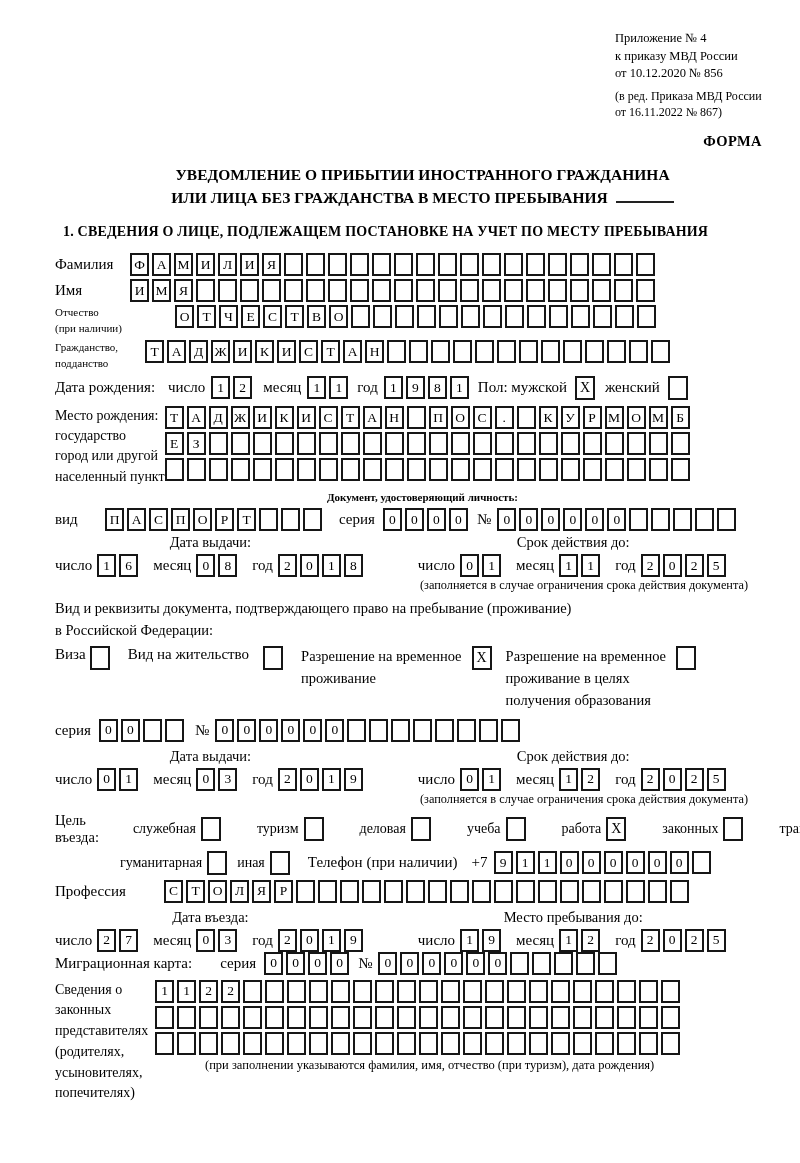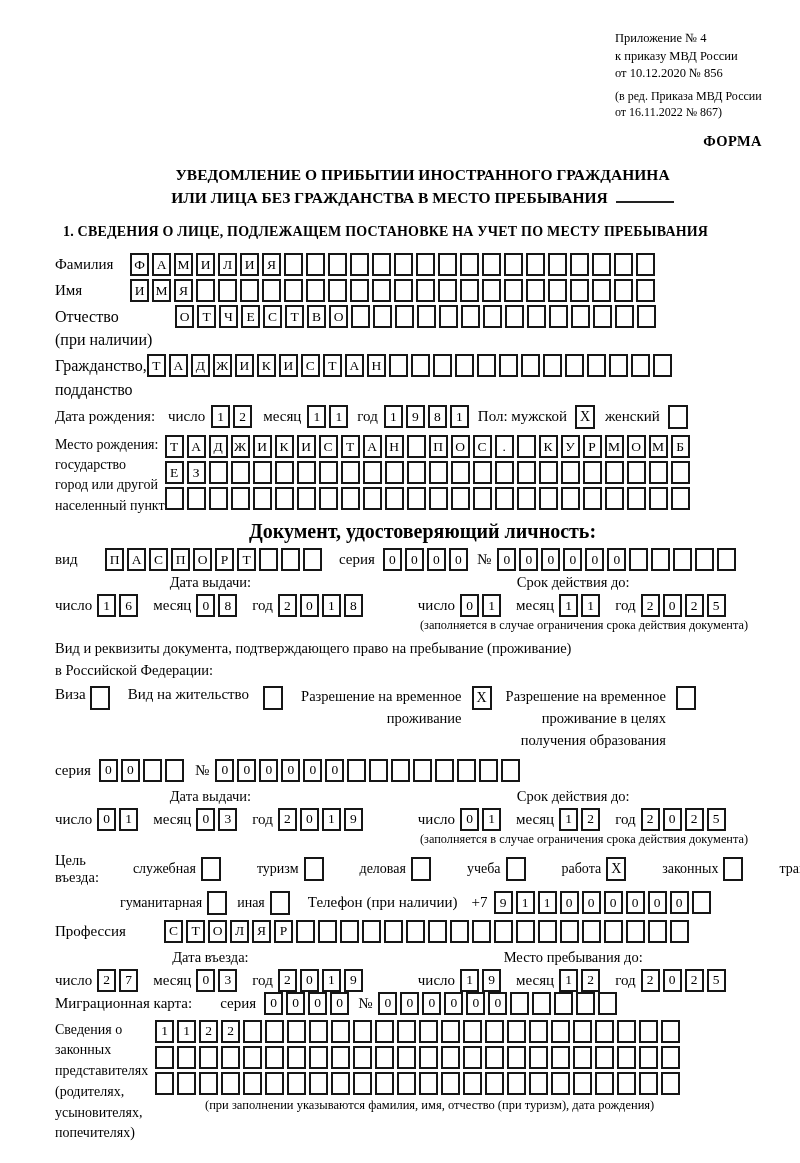--- a/index.html
+++ b/index.html
@@ -19,21 +19,21 @@
   .hdr .amend { font-size: 12px; margin-top: 5px; }
   .forma { text-align: right; padding-right: 28px; font-weight: bold; font-size: 14.5px; margin-top: 12px; letter-spacing: .4px; }
   
   .title { text-align: center; font-weight: bold; font-size: 15.5px; line-height: 1.45; margin-top: 14px; }
   .blank-line { display: inline-block; width: 58px; border-bottom: 2px solid #222; height: .9em; margin-left: 8px; }
   .section { font-weight: bold; font-size: 14px; margin-top: 15px; margin-bottom: 13px; padding-left: 8px; letter-spacing: .2px; }
   
   .row { display: flex; align-items: center; margin-bottom: 3px; }
   .row.top { align-items: flex-start; }
   .lbl { font-size: 15px; white-space: nowrap; }
-  .lblblock { font-size: 16px; line-height: 1.45; flex: 0 0 auto; }
+  .lblblock { font-size: 11px; line-height: 1.45; flex: 0 0 auto; }
   .lblblock div { white-space: nowrap; }
   .w75 { flex: 0 0 75px; }
   .w105 { flex: 0 0 105px; }
   .w120 { flex: 0 0 120px; }
   .w90 { flex: 0 0 90px; }
   .w104 { flex: 0 0 104px; font-size: 14px; }
   .cells { display: flex; flex: 0 0 auto; }
   .cell {
     flex: 0 0 auto; width: 19px; height: 23px;
     border: 2px solid #161616; margin-right: 3px;
@@ -43,34 +43,34 @@
   .cellcol .cells { margin-bottom: 3px; }
   .checkbox {
     flex: 0 0 auto; display: inline-flex; width: 20px; height: 24px;
     border: 2px solid #161616; align-items: center; justify-content: center;
     font-size: 14px;
   }
   .gap4 { margin-left: 4px; } .gap6 { margin-left: 6px; } .gap8 { margin-left: 8px; }
   .gap10 { margin-left: 10px; } .gap14 { margin-left: 14px; } .gap18 { margin-left: 18px; }
   .mr6 { margin-right: 6px; } .mr8 { margin-right: 8px; }
   
-  .doc-heading { text-align: center; font-weight: bold; font-size: 20px; margin: 4px 0 5px; }
+  .doc-heading { text-align: center; font-weight: bold; font-size: 11px; margin: 4px 0 5px; }
   
   .dates-row { display: flex; align-items: flex-end; margin-bottom: 1px; }
   .date-group { display: inline-block; }
   .date-title { font-size: 14.5px; text-align: center; margin-bottom: 3px; }
   .date-line { display: flex; align-items: center; }
   .date-line .lbl { margin-right: 5px; }
   .date-line .cells { margin-right: 12px; }
   .date-line .cells:last-child { margin-right: 0; }
   .dg-right { margin-left: 52px; }
   .footnote { font-size: 12.3px; text-align: right; padding-right: 42px; margin: 1px 0 5px; }
   
   .visa-row { display: flex; align-items: flex-start; margin: 5px 0 7px; }
-  .multi { text-align: right; font-size: 14.5px; line-height: 1.5; }
+  .multi { text-align: left; font-size: 14.5px; line-height: 1.5; }
   
   .opt { display: flex; align-items: center; }
   .opt .lbl { font-size: 14px; margin-right: 5px; }
   .purpose-label { font-size: 14.5px; margin-right: 6px; }
   .indent65 { margin-left: 65px; }
   .reps-footnote { font-size: 12.5px; padding-left: 50px; margin-top: 3px; white-space: nowrap; }
   .intro { font-size: 14.5px; line-height: 1.5; }
 </style>
 </head>
 <body>

